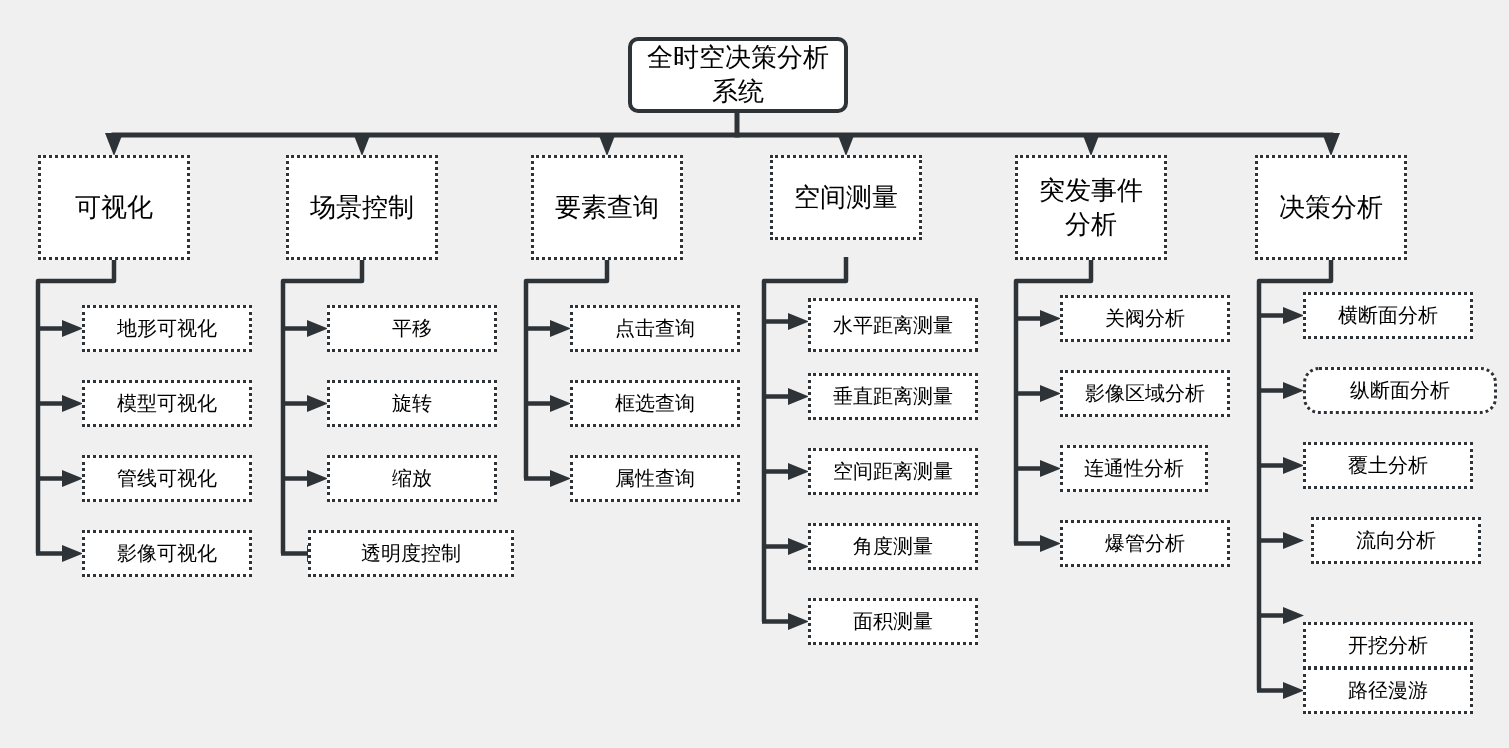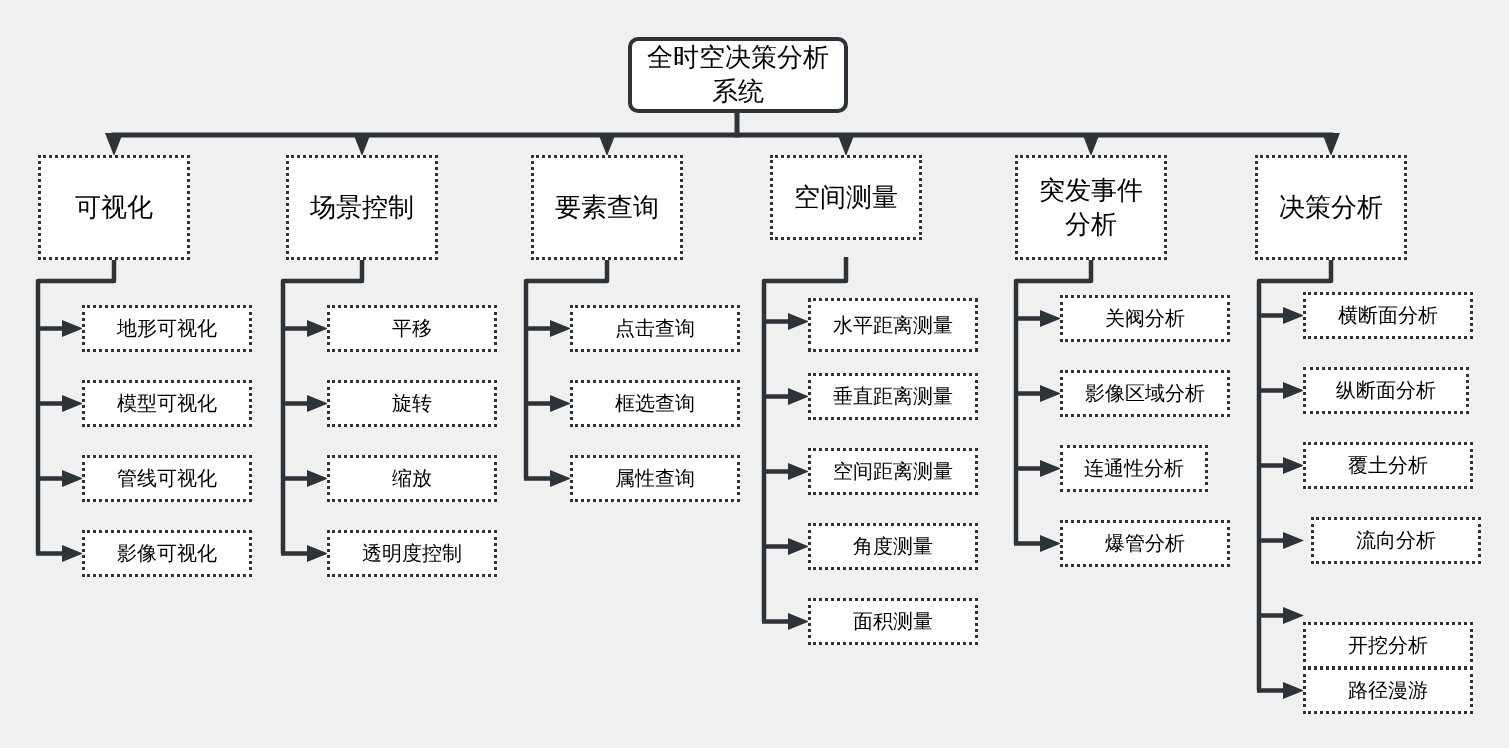--- a/index.html
+++ b/index.html
@@ -126,37 +126,37 @@
 
 <div class="node hdr" style="left: 38px; top: 155px; width: 152px; height: 105px;"><span>可视化</span></div>
     <div class="node leaf" style="left: 82px; top: 305px; width: 170px; height: 47px;"><span>地形可视化</span></div>
     <div class="node leaf" style="left: 82px; top: 380px; width: 170px; height: 47px; font-family: Liberation Serif, serif;"><span>模型可视化</span></div>
     <div class="node leaf" style="left: 82px; top: 455px; width: 170px; height: 47px;"><span>管线可视化</span></div>
     <div class="node leaf" style="left: 82px; top: 530px; width: 170px; height: 47px;"><span>影像可视化</span></div>
     <div class="node hdr" style="left: 286px; top: 155px; width: 152px; height: 105px;"><span>场景控制</span></div>
     <div class="node leaf" style="left: 327px; top: 305px; width: 170px; height: 47px;"><span>平移</span></div>
     <div class="node leaf" style="left: 327px; top: 380px; width: 170px; height: 47px;"><span>旋转</span></div>
     <div class="node leaf" style="left: 327px; top: 455px; width: 170px; height: 47px;"><span>缩放</span></div>
-    <div class="node leaf" style="left: 327px; top: 530px; width: 170px; height: 47px; font-family: Liberation Mono, monospace;"><span>透明度控制</span></div>
+    <div class="node leaf" style="left: 308px; top: 530px; width: 206px; height: 47px; font-family: Liberation Mono, monospace;"><span>透明度控制</span></div>
     <div class="node hdr" style="left: 531px; top: 155px; width: 152px; height: 105px;"><span>要素查询</span></div>
     <div class="node leaf" style="left: 570px; top: 305px; width: 170px; height: 47px;"><span>点击查询</span></div>
     <div class="node leaf" style="left: 570px; top: 380px; width: 170px; height: 47px;"><span>框选查询</span></div>
     <div class="node leaf" style="left: 570px; top: 455px; width: 170px; height: 47px;"><span>属性查询</span></div>
     <div class="node hdr" style="left: 770px; top: 155px; width: 152px; height: 85px;"><span>空间测量</span></div>
     <div class="node leaf" style="left: 808px; top: 298px; width: 170px; height: 54px;"><span>水平距离测量</span></div>
     <div class="node leaf" style="left: 808px; top: 373px; width: 170px; height: 47px;"><span>垂直距离测量</span></div>
     <div class="node leaf" style="left: 808px; top: 448px; width: 170px; height: 47px;"><span>空间距离测量</span></div>
     <div class="node leaf" style="left: 808px; top: 523px; width: 170px; height: 47px;"><span>角度测量</span></div>
     <div class="node leaf" style="left: 808px; top: 598px; width: 170px; height: 47px;"><span>面积测量</span></div>
     <div class="node hdr" style="left: 1015px; top: 155px; width: 152px; height: 105px;"><span>突发事件
 分析</span></div>
     <div class="node leaf" style="left: 1060px; top: 295px; width: 170px; height: 47px;"><span>关阀分析</span></div>
     <div class="node leaf" style="left: 1060px; top: 370px; width: 170px; height: 47px;"><span>影像区域分析</span></div>
     <div class="node leaf" style="left: 1060px; top: 445px; width: 148px; height: 47px; font-family: Liberation Mono, monospace;"><span>连通性分析</span></div>
     <div class="node leaf" style="left: 1060px; top: 520px; width: 170px; height: 47px;"><span>爆管分析</span></div>
     <div class="node hdr" style="left: 1255px; top: 155px; width: 152px; height: 105px;"><span>决策分析</span></div>
     <div class="node leaf" style="left: 1303px; top: 292px; width: 170px; height: 47px;"><span>横断面分析</span></div>
-    <div class="node leaf" style="left: 1303px; top: 367px; width: 166px; height: 47px;"><span>纵断面分析</span></div>
+    <div class="node leaf" style="left: 1303px; top: 367px; width: 194px; height: 47px; border-radius: 16px;"><span>纵断面分析</span></div>
     <div class="node leaf" style="left: 1303px; top: 442px; width: 170px; height: 47px;"><span>覆土分析</span></div>
     <div class="node leaf" style="left: 1303px; top: 517px; width: 170px; height: 47px; margin-left: 8px;"><span>流向分析</span></div>
     <div class="node leaf" style="left: 1303px; top: 592px; width: 170px; height: 47px; margin-top: 30px;"><span>开挖分析</span></div>
     <div class="node leaf" style="left: 1303px; top: 667px; width: 170px; height: 47px;"><span>路径漫游</span></div>
   </div>
 
 </body></html>

